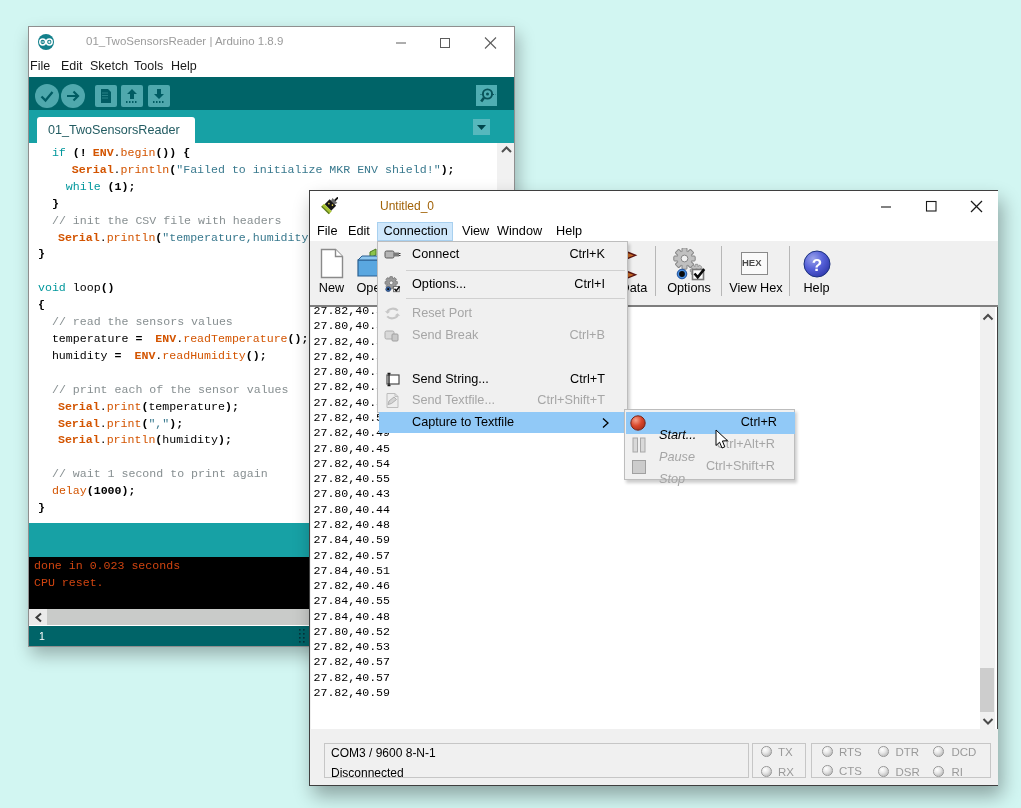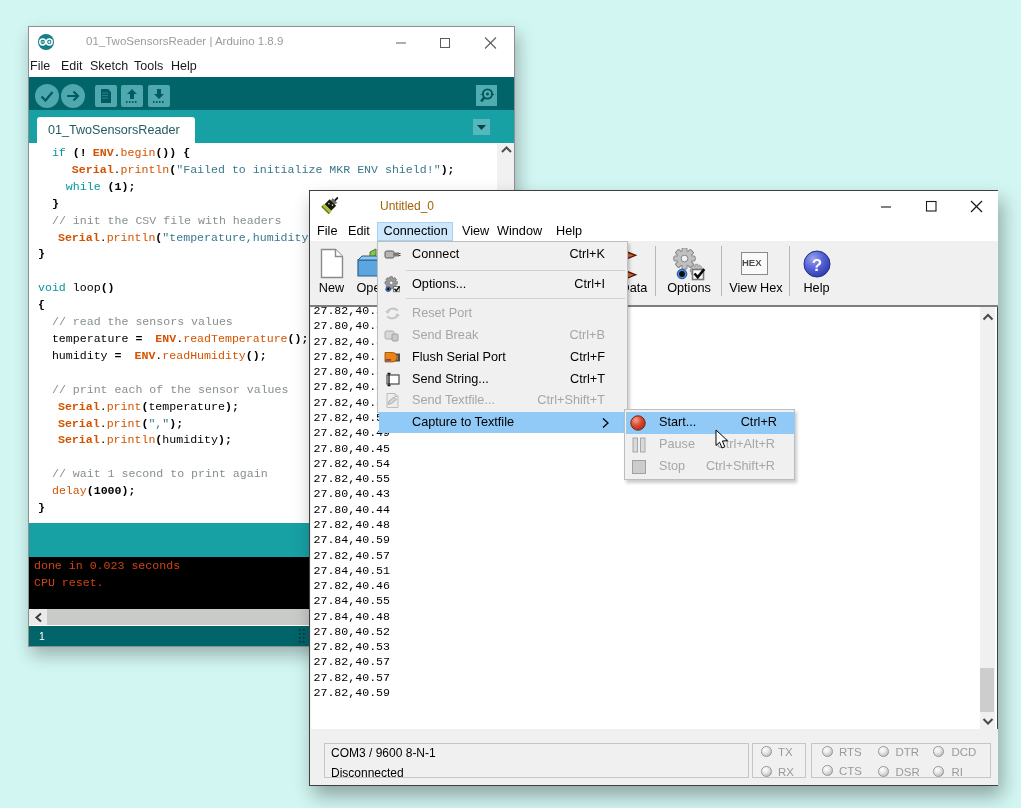--- a/index.html
+++ b/index.html
@@ -57,21 +57,21 @@
   box-shadow: 2px 3px 3px rgba(0,0,0,0.20); position:absolute; font-size:12.7px; }
 #menu .mi { position:absolute; left:1px; width:246px; height:21.7px; }
 #menu .mtext { position:absolute; left:33px; top:3px; white-space:nowrap; }
 #menu .msc { position:absolute; right:20px; top:3px; }
 #menu .sep { position:absolute; left:28px; width:219px; height:1px; background:#d0d0d0; }
 #menu .dis { color:#a6a6a6; }
 #menu .micon { position:absolute; left:5px; top:2px; width:17px; height:17px; }
 #submenu { left:624px; top:409px; width:171px; height:71px; background:#f0f0f0; border:1px solid #bdbdbd;
   box-shadow: 2px 3px 3px rgba(0,0,0,0.20); position:absolute; font-size:12.7px; }
 #submenu .mi { position:absolute; left:1px; width:167px; height:21.7px; }
-#submenu .mtext { position:absolute; left:33px; top:3px; }
+#submenu .mtext { position:absolute; left:33px; top:16px;font-style:italic; }
 #submenu .msc { position:absolute; right:18px; top:3px; }
 #submenu .dis { color:#a6a6a6; }
 .hl { background:#91c9f7; }
 </style>
 </head>
 <body>
 
 <div id="ard">
   <div class="titlebar">
     <svg class="abs" style="left:9px;top:7px" width="16" height="16" viewBox="0 0 16 16">
@@ -385,30 +385,20 @@
     <span class="mtext dis">Reset Port</span>
   </div>
   <div class="mi" style="top:83px">
     <svg class="micon" viewBox="0 0 17 17">
         <rect x="1" y="4" width="9" height="8" rx="1.5" fill="#d9d9d9" stroke="#adadad"></rect>
         <rect x="8" y="7" width="6" height="7" rx="1" fill="#c9c9c9" stroke="#a0a0a0"></rect>
       </svg>
     <span class="mtext dis">Send Break</span>
       <span class="msc dis">Ctrl+B</span>
   </div>
-  <div class="mi" style="top:104.5px">
-    <svg class="micon" viewBox="0 0 17 17">
-        <rect x="8" y="4.5" width="8" height="8" fill="#4f4f4f"></rect>
-        <rect x="10" y="6.5" width="4" height="4" fill="#9a9a9a"></rect>
-        <path d="M1 3.5 h7.5 a4.7 4.7 0 0 1 0 9.4 h-7.5 z" fill="#ee830e" stroke="#8a4a00" stroke-width="0.8"></path>
-        <rect x="1.5" y="10" width="5.5" height="1.8" fill="#6a4a9a"></rect>
-      </svg>
-    <span class="mtext">Flush Serial Port</span>
-      <span class="msc">Ctrl+F</span>
-  </div>
   <div class="mi" style="top:126.5px">
     <svg class="micon" viewBox="0 0 17 17">
         <rect x="3" y="4" width="12" height="9" fill="#fff" stroke="#4a4a4a" stroke-width="1.2"></rect>
         <path d="M3.5 2.5 h3 M5 2.5 v12 M3.5 14.5 h3" stroke="#1a1a1a" stroke-width="1.3" fill="none"></path>
       </svg>
     <span class="mtext">Send String...</span>
       <span class="msc">Ctrl+T</span>
   </div>
   <div class="mi" style="top:148px">
     <svg class="micon" viewBox="0 0 17 17">

